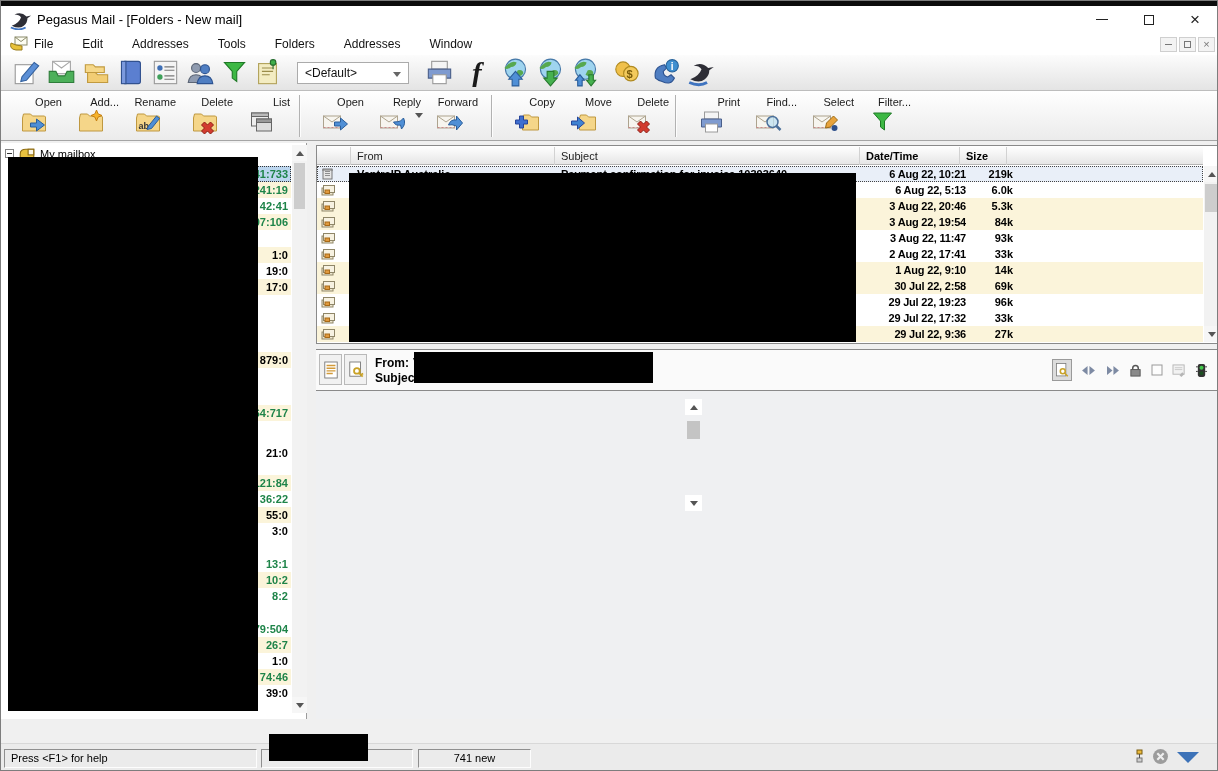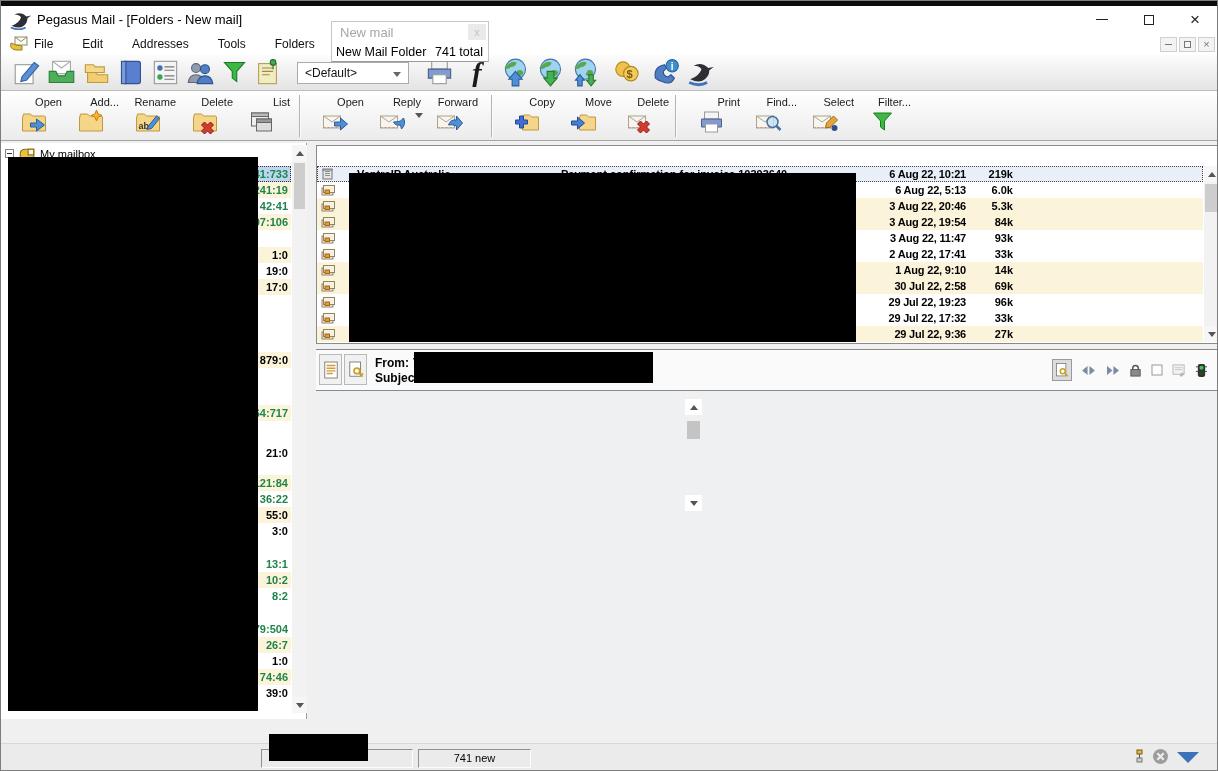--- a/index.html
+++ b/index.html
@@ -157,26 +157,20 @@
         </div>
       <div class="mdi-btn">
           <span class="mdi-res"></span>
         </div>
       <div class="mdi-btn">
           <span class="mdi-x">×</span>
         </div>
     </div>
   </div>
 
-  <div class="popup">
-    <span class="popup-title">New mail</span>
-    <span class="popup-x">x</span>
-    <span class="popup-l">New Mail Folder</span>
-    <span class="popup-r">741 total</span>
-  </div>
 
   <div class="toolbar1" id="toolbar1">
     <div class="defsel">
         <span>&lt;Default&gt;</span>
         <span class="chev"></span>
       </div>
   <span class="t1ico" style="left: 12px;">
         <svg viewBox="0 0 26 26">
           <rect x="2" y="6" width="16" height="17" fill="#fff" stroke="#9a9a9a"></rect>
           <path d="M8 17 L19 4 l4 3 -11 13 -5 1z" fill="#5b8fd6" stroke="#33619e"></path>
@@ -497,20 +491,28 @@
         <span class="tri-up"></span>
       </div>
     <div class="sb-thumb" style="left:2px;top:18px;width:11px;height:46px"></div>
     <div class="sb-btn" style="top:552px">
         <span class="tri-dn"></span>
       </div>
   </div>
   <div class="blk" style="left:7px;top:156px;width:250px;height:554px"></div>
 
   <div class="list-frame"></div>
+  <div class="list-header">
+    <div class="hcol" style="width:34px"></div>
+    <div class="hcol" style="width:204px">From</div>
+    <div class="hcol" style="width:305px">Subject</div>
+    <div class="hcol b" style="width:100px">Date/Time</div>
+    <div class="hcol b" style="width:47px">Size</div>
+    <div class="hcol" style="flex:1;border-right:none"></div>
+  </div>
   <div id="msg-rows">
       <div class="mrow sel" style="top: 165px;">
         <span class="mcell mc-ico">
           <svg viewBox="0 0 14 12">
             <rect x="2" y="1" width="9" height="10" fill="#e6e6e6" stroke="#777"></rect>
             <path d="M4 3.5 h5 M4 5.5 h5 M4 7.5 h5" stroke="#777" stroke-width="0.8"></path>
             <path d="M1 2 h11" stroke="#777"></path>
           </svg>
         </span>
         <span class="mcell mc-from">VentraIP Australia</span>
@@ -736,20 +738,21 @@
         </div>
       <div class="sb-thumb" style="left:2px;top:22px;width:13px;height:18px;background:#c4c4c4"></div>
       <div class="sb-btn" style="top:96px;background:#fff">
           <span class="tri-dn"></span>
         </div>
     </div>
   </div>
 
 
   <div class="statusbar">
+    <div class="spanel" style="left:3px;width:253px">Press &lt;F1&gt; for help</div>
     <div class="spanel" style="left:260px;width:152px"></div>
     <div class="spanel" style="left:417px;width:113px;text-align:center">741 new</div>
 
     <span class="sb-ico" style="left:1129px">
         <svg viewBox="0 0 18 16" width="18" height="16">
           <rect x="7" y="2" width="5" height="4" fill="#e9b93c" stroke="#7a5c10"></rect>
           <rect x="7" y="10" width="5" height="4" fill="#cfcfcf" stroke="#777"></rect>
           <path d="M9.5 6 v4" stroke="#555"></path>
         </svg>
       </span>

